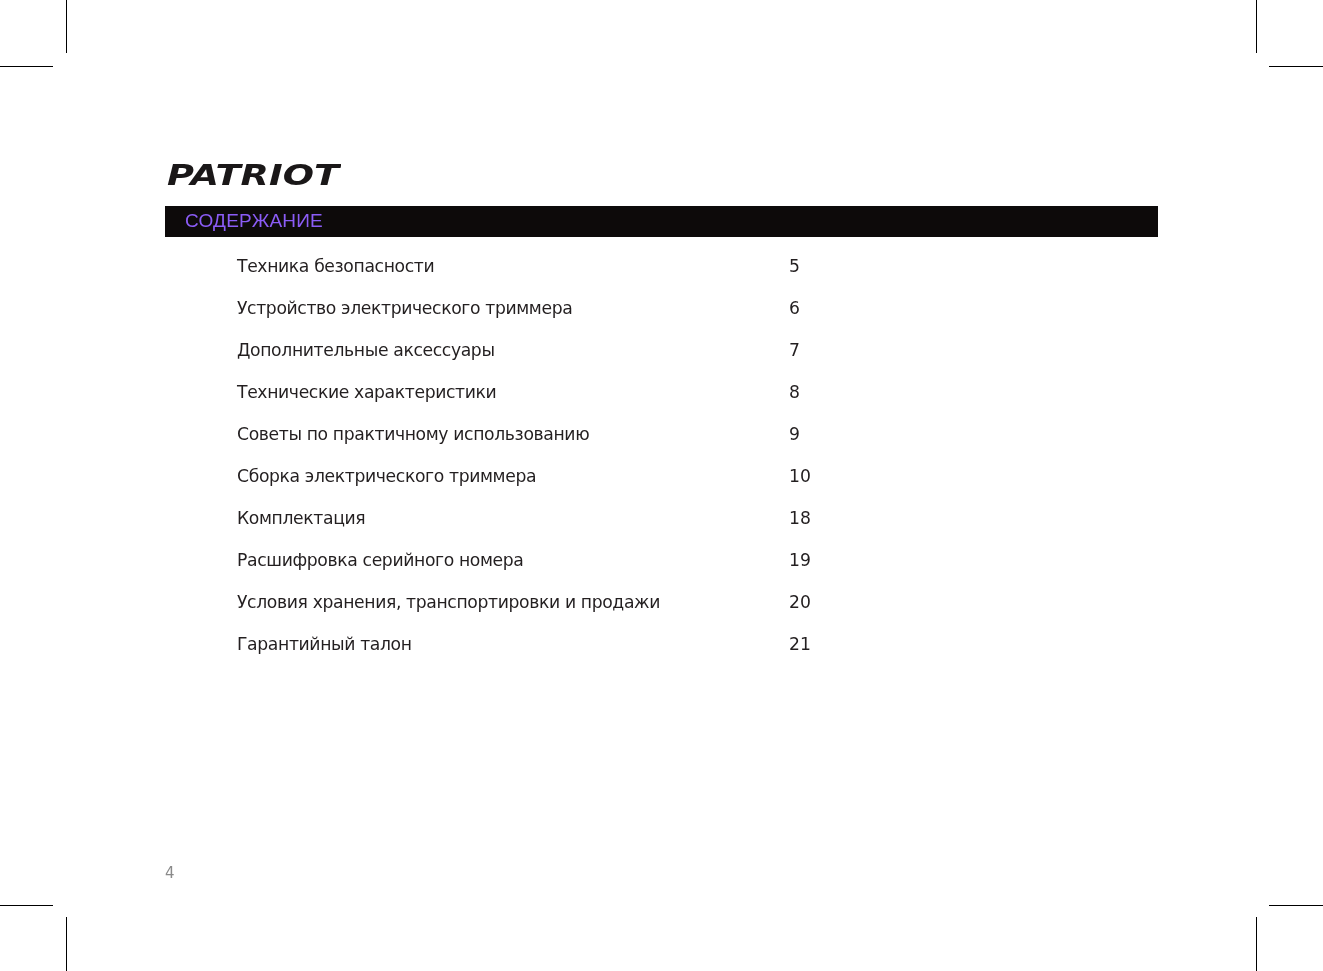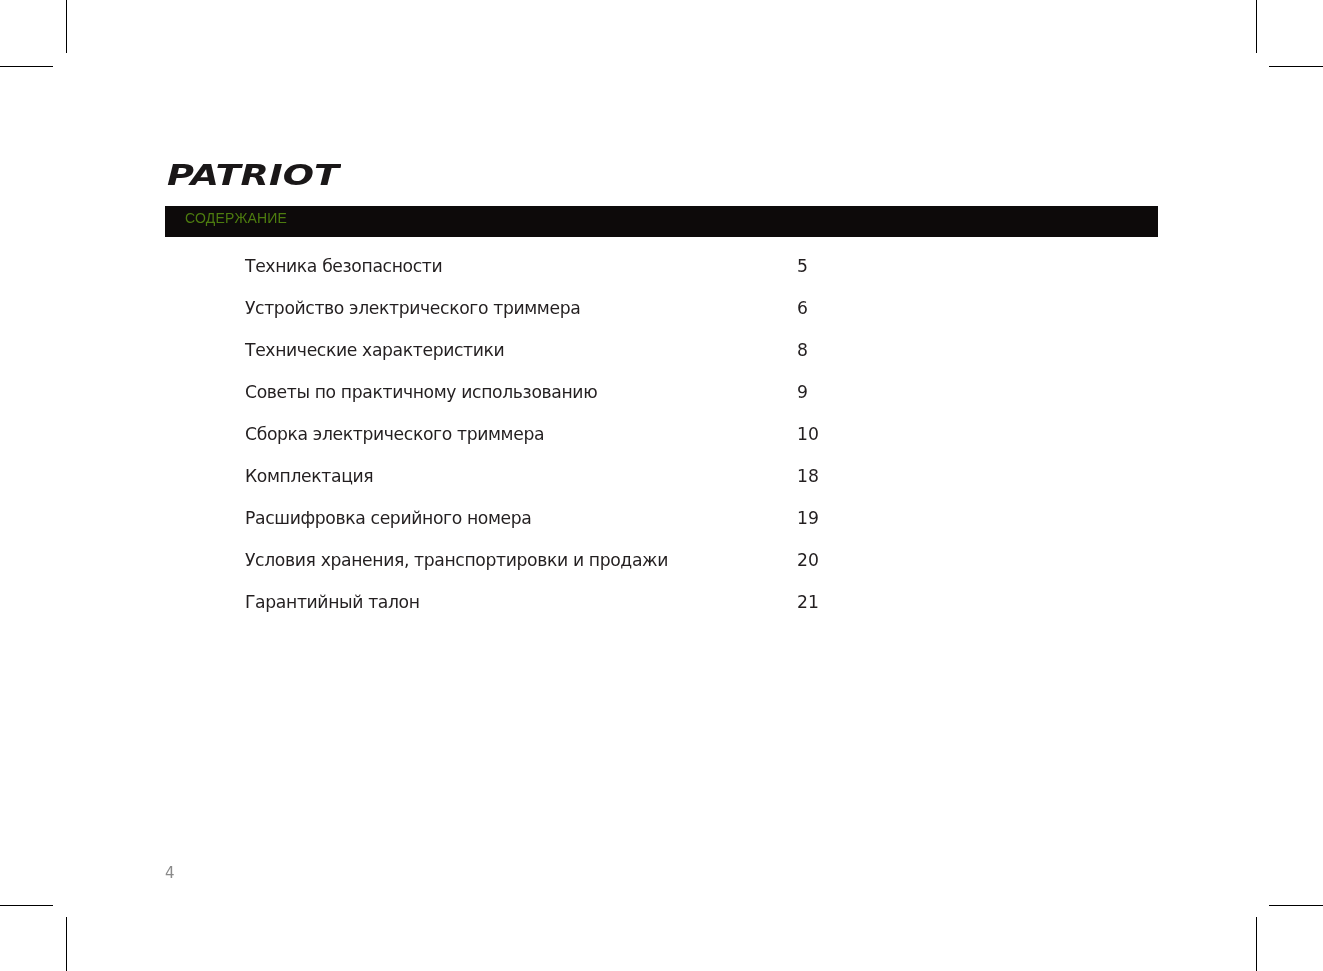--- a/index.html
+++ b/index.html
@@ -1,21 +1,21 @@
 <!DOCTYPE html>
 <html><head>
 <meta charset="utf-8">
 <style>
   html, body { margin:0; padding:0; }
   body { width:1323px; height:971px; background:#ffffff; position:relative; overflow:hidden; font-family:"DejaVu Sans", sans-serif; }
   .crop { position:absolute; background:#000; }
   .logo { position:absolute; left:165px; top:160px; }
   .bar { position:absolute; left:165px; top:206px; width:993px; height:31px; background:#0d0a0a; }
-  .bar span { position:absolute; left:20px; top:4px; color:#4d7c0f; font-family:"Liberation Sans", sans-serif; font-size:14px; letter-spacing:0.2px; }
-  .toc { position:absolute; left:245px; top:252px; }
+  .bar span { position:absolute; left:20px; top:4px; color:#8b5cf6; font-family:"Liberation Sans", sans-serif; font-size:19px; letter-spacing:0.2px; }
+  .toc { position:absolute; left:237px; top:252px; }
   .row { position:relative; height:42px; width:600px; }
   .row .t { position:absolute; left:0; top:0; font-family:"DejaVu Sans", sans-serif; font-size:18.5px; color:#231f20; letter-spacing:-0.4px; line-height:28px; transform:scaleX(0.93); transform-origin:left; white-space:nowrap; }
   .row .p { position:absolute; left:552px; top:0; font-family:"DejaVu Sans", sans-serif; font-size:18.5px; color:#231f20; line-height:28px; transform:scaleX(0.93); transform-origin:left; }
   .pagenum { position:absolute; left:165px; top:864px; color:#8a8a8a; font-family:"DejaVu Sans", sans-serif; font-size:15px; }
 </style>
 </head>
 <body>
 
 <div class="crop" style="left:66px;top:0;width:1px;height:53px;"></div>
 <div class="crop" style="left:0;top:66px;width:53px;height:1px;"></div>
@@ -39,20 +39,24 @@
 <div class="toc">
   <div class="row">
       <span class="t">Техника безопасности</span>
       <span class="p">5</span>
     </div>
   <div class="row">
       <span class="t">Устройство электрического триммера</span>
       <span class="p">6</span>
     </div>
   <div class="row">
+      <span class="t">Дополнительные аксессуары</span>
+      <span class="p">7</span>
+    </div>
+  <div class="row">
       <span class="t">Технические характеристики</span>
       <span class="p">8</span>
     </div>
   <div class="row">
       <span class="t">Советы по практичному использованию</span>
       <span class="p">9</span>
     </div>
   <div class="row">
       <span class="t">Сборка электрического триммера</span>
       <span class="p">10</span>

